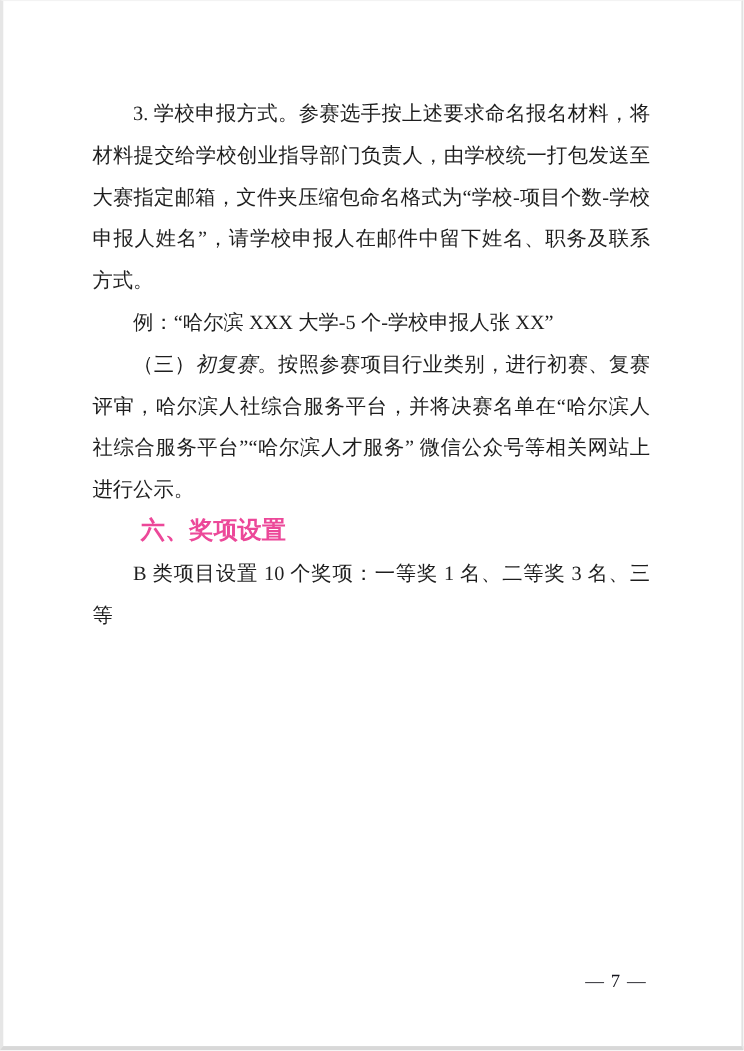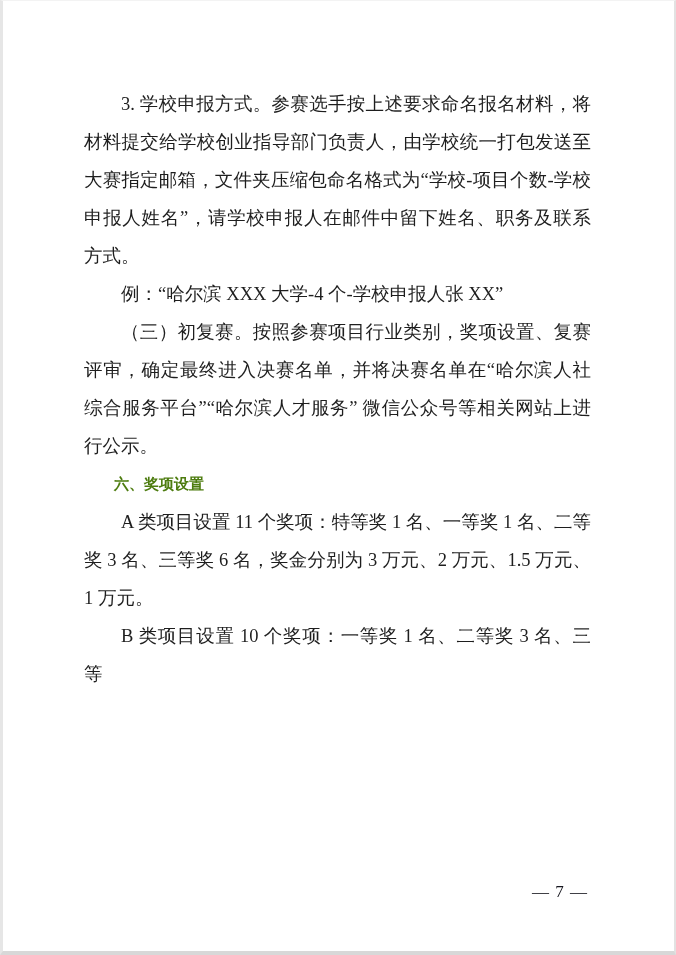--- a/index.html
+++ b/index.html
@@ -20,45 +20,44 @@
   .body-text {
     padding: 84px 83px 0 81px;
   }
   .para {
     font-size: 18.5px;
     line-height: 38px;
     text-align: justify;
     text-indent: 2em;
     word-break: break-all;
   }
-  .kai { }
+  .kai { font-style: italic; }
   .heading {
-    font-size: 15px;
+    font-size: 22px;
     line-height: 38px;
     font-weight: bold;
     text-indent: 2em;
-    font-family: Liberation Sans, sans-serif;
-    color: #4d7c0f;
+    font-family: Liberation Mono, monospace;
+    color: #ec4899;
   }
   .cont { text-align-last: justify; }
   .footer {
     position: absolute;
     right: 86px;
     bottom: 49px;
     font-size: 17px;
     letter-spacing: 1px;
     color: #16161e;
   }
 </style>
 </head>
 <body>
 
 <div class="page">
   <main class="body-text">
     <p class="para">3. 学校申报方式。参赛选手按上述要求命名报名材料，将材料提交给学校创业指导部门负责人，由学校统一打包发送至大赛指定邮箱，文件夹压缩包命名格式为“学校-项目个数-学校申报人姓名”，请学校申报人在邮件中留下姓名、职务及联系方式。</p>
-    <p class="para">例：“哈尔滨 XXX 大学-4 个-学校申报人张 XX”</p>
-    <p class="para"><span>（三）</span><span class="kai">初复赛</span><span>。按照参赛项目行业类别，奖项设置、复赛评审，确定最终进入决赛名单，并将决赛名单在“哈尔滨人社综合服务平台”“哈尔滨人才服务” 微信公众号等相关网站上进行公示。</span></p>
+    <p class="para">例：“哈尔滨 XXX 大学-5 个-学校申报人张 XX”</p>
+    <p class="para"><span>（三）</span><span class="kai">初复赛</span><span>。按照参赛项目行业类别，进行初赛、复赛评审，哈尔滨人社综合服务平台，并将决赛名单在“哈尔滨人社综合服务平台”“哈尔滨人才服务” 微信公众号等相关网站上进行公示。</span></p>
     <h2 class="heading">六、奖项设置</h2>
-    <p class="para">A 类项目设置 11 个奖项：特等奖 1 名、一等奖 1 名、二等奖 3 名、三等奖 6 名，奖金分别为 3 万元、2 万元、1.5 万元、1 万元。</p>
     <p class="para cont">B 类项目设置 10 个奖项：一等奖 1 名、二等奖 3 名、三等</p>
   </main>
   <div class="footer">— 7 —</div>
 </div>
 
 </body></html>

